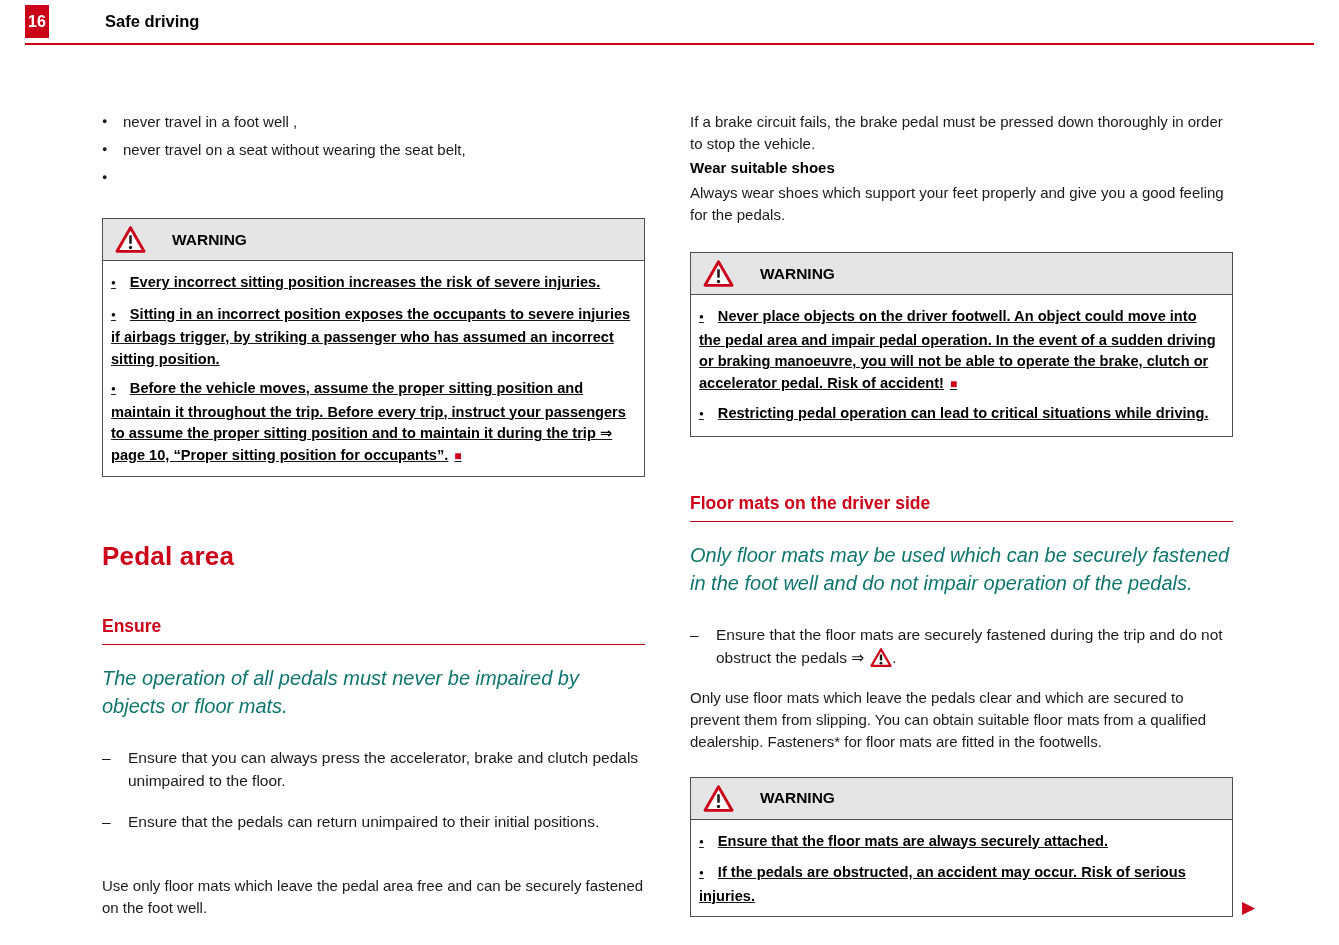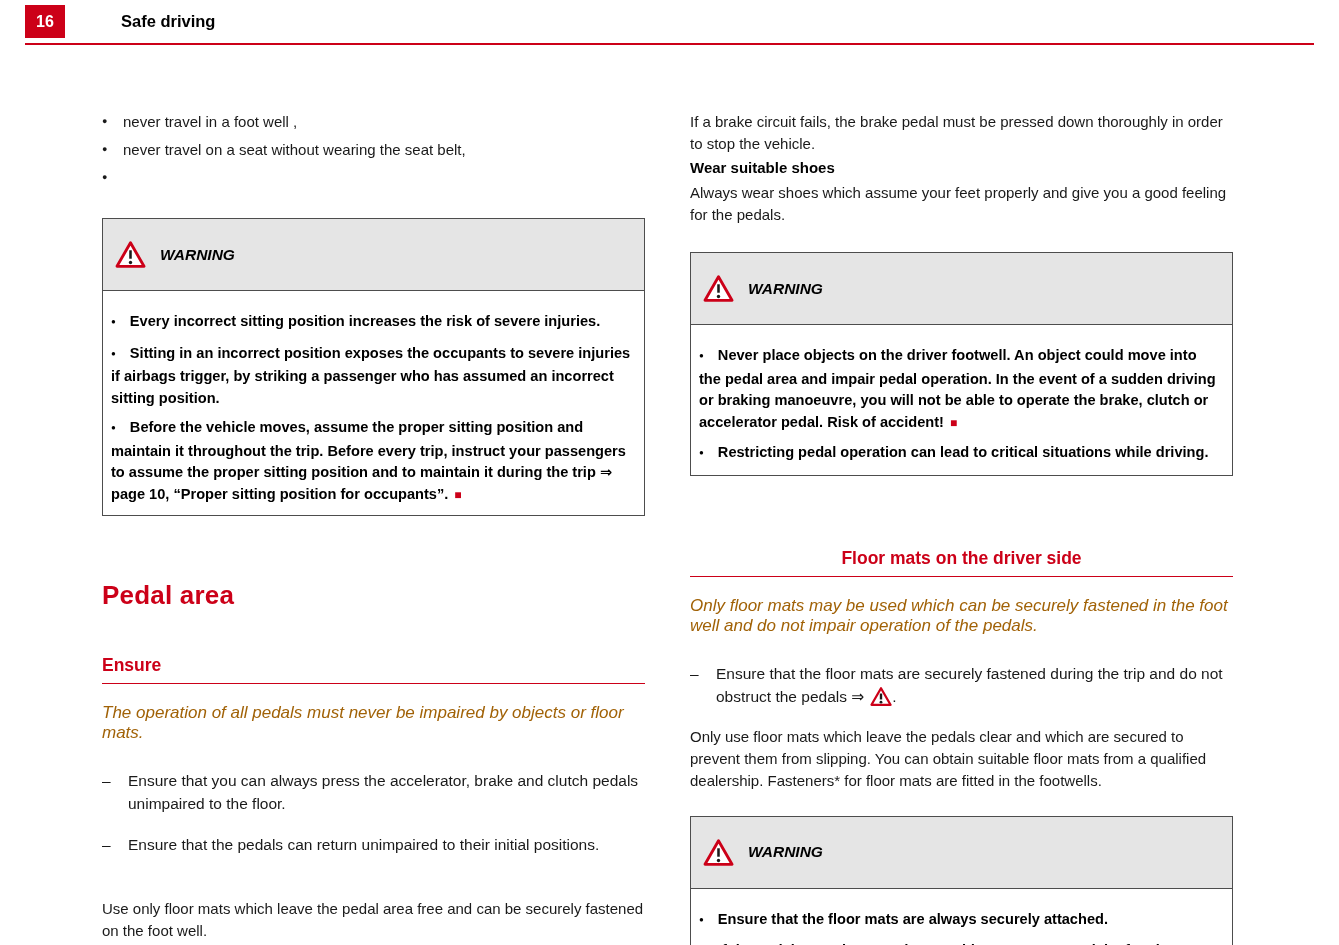--- a/index.html
+++ b/index.html
@@ -16,38 +16,38 @@
     color:var(--ink);
   }
   
   .page-header{
     margin:5px 25px 0 25px;
     display:flex;align-items:center;
     border-bottom:2px solid var(--red);
     padding-bottom:5px;
   }
   .pagenum-box{
-    width:40px;height:33px;background:var(--red);color:#fff;
+    width:24px;height:33px;background:var(--red);color:#fff;
     font-weight:bold;font-size:16px;
     display:flex;align-items:center;justify-content:center;
   }
   .chapter-title{
     margin-left:56px;font-weight:bold;font-size:16.5px;color:#000;
   }
   
   .columns{
     display:flex;
     padding:66px 0 0 102px;
     gap:45px;
   }
   .col{width:543px;flex:0 0 543px;}
   
   .body-text{font-size:15px;line-height:22px;color:var(--ink);}
   .bold-heading{font-size:15px;font-weight:bold;color:#000;margin-top:4px;}
-  .lead{font-style:italic;font-size:17px;line-height:20px;margin-top:19px;color:#a16207;}
+  .lead{font-style:italic;font-size:20px;line-height:28px;margin-top:19px;color:#0f766e;}
   .section-heading{
     color:var(--red);font-weight:bold;font-size:26px;margin-top:64px;letter-spacing:.2px;
   }
   .subheading{
     color:var(--red);font-weight:bold;font-size:17.5px;
     border-bottom:1px solid var(--red);padding-bottom:7px;
   }
   
   .bullet-list{list-style:none;}
   .bullet-list li{
@@ -56,45 +56,44 @@
   }
   .bullet-glyph{font-size:9px;line-height:21px;width:21px;flex:none;padding-top:0;}
   
   .dash-item{display:flex;font-size:15.5px;line-height:23px;}
   .dash-glyph{width:26px;flex:none;}
   
   .warning-box{border:1px solid var(--warn-border);background:#fff;}
   .warning-head{
     background:var(--warn-head);
     border-bottom:1px solid var(--warn-border);
-    display:flex;align-items:center;gap:14px;
-    padding:22px 12px;
-    font-style:italic;
+    display:flex;align-items:center;gap:26px;
+    padding:7px 12px;
   }
   .warning-title{font-weight:bold;font-size:15.5px;color:#000;}
-  .warning-body{padding:12px 10px 9px 8px;}
+  .warning-body{padding:3px 10px 9px 8px;text-decoration:underline;}
   .warn-item{
     font-weight:bold;font-size:14.6px;line-height:21.5px;color:#000;margin-top:8px;
   }
   .warn-dot{font-size:8px;margin-right:14px;position:relative;top:-2px;}
   .red-sq{color:var(--red);margin-left:6px;font-size:12px;}
   .inline-warn{vertical-align:-4px;margin-left:6px;}
   .continuation{
     position:absolute;right:-22px;bottom:1px;
     color:var(--red);font-size:17px;line-height:17px;
   }
   .warning-wrap{position:relative;}
   .mt18{margin-top:18px;}
   .mt24{margin-top:24px;}
   .mt26{margin-top:26px;}
   .mt28{margin-top:18px;}
   .mt30{margin-top:30px;}
   .mt42{margin-top:42px;}
   .mt44{margin-top:44px;}
-  .mt58{margin-top:72px;text-align:center;}
+  .mt58{margin-top:56px;}
   .p6{margin-top:6px;}
 </style>
 </head>
 <body>
 
 <header class="page-header">
   <div class="pagenum-box">
     <span>16</span>
   </div>
   <h1 class="chapter-title">Safe driving</h1>
@@ -152,21 +151,21 @@
     <p class="body-text mt42">Use only floor mats which leave the pedal area free and can be securely fastened on the foot well.</p>
 
   </section>
 
   <section class="col">
 
     <p class="body-text">If a brake circuit fails, the brake pedal must be pressed down thoroughly in order to stop the vehicle.</p>
 
     <h4 class="bold-heading">Wear suitable shoes</h4>
 
-    <p class="body-text p6">Always wear shoes which assume your feet properly and give you a good feeling for the pedals.</p>
+    <p class="body-text p6">Always wear shoes which support your feet properly and give you a good feeling for the pedals.</p>
 
     <div class="warning-box mt26">
       <div class="warning-head">
         <svg width="31" height="27" viewBox="0 0 36 32">
           <path d="M18 2 L34 30 L2 30 Z" fill="#ffffff" stroke="#cc0018" stroke-width="3.4" stroke-linejoin="round"></path>
           <rect x="16.5" y="11" width="3" height="10" fill="#1a1a1a"></rect>
           <circle cx="18" cy="25.5" r="2" fill="#1a1a1a"></circle>
         </svg>
         <span class="warning-title">WARNING</span>
       </div>

